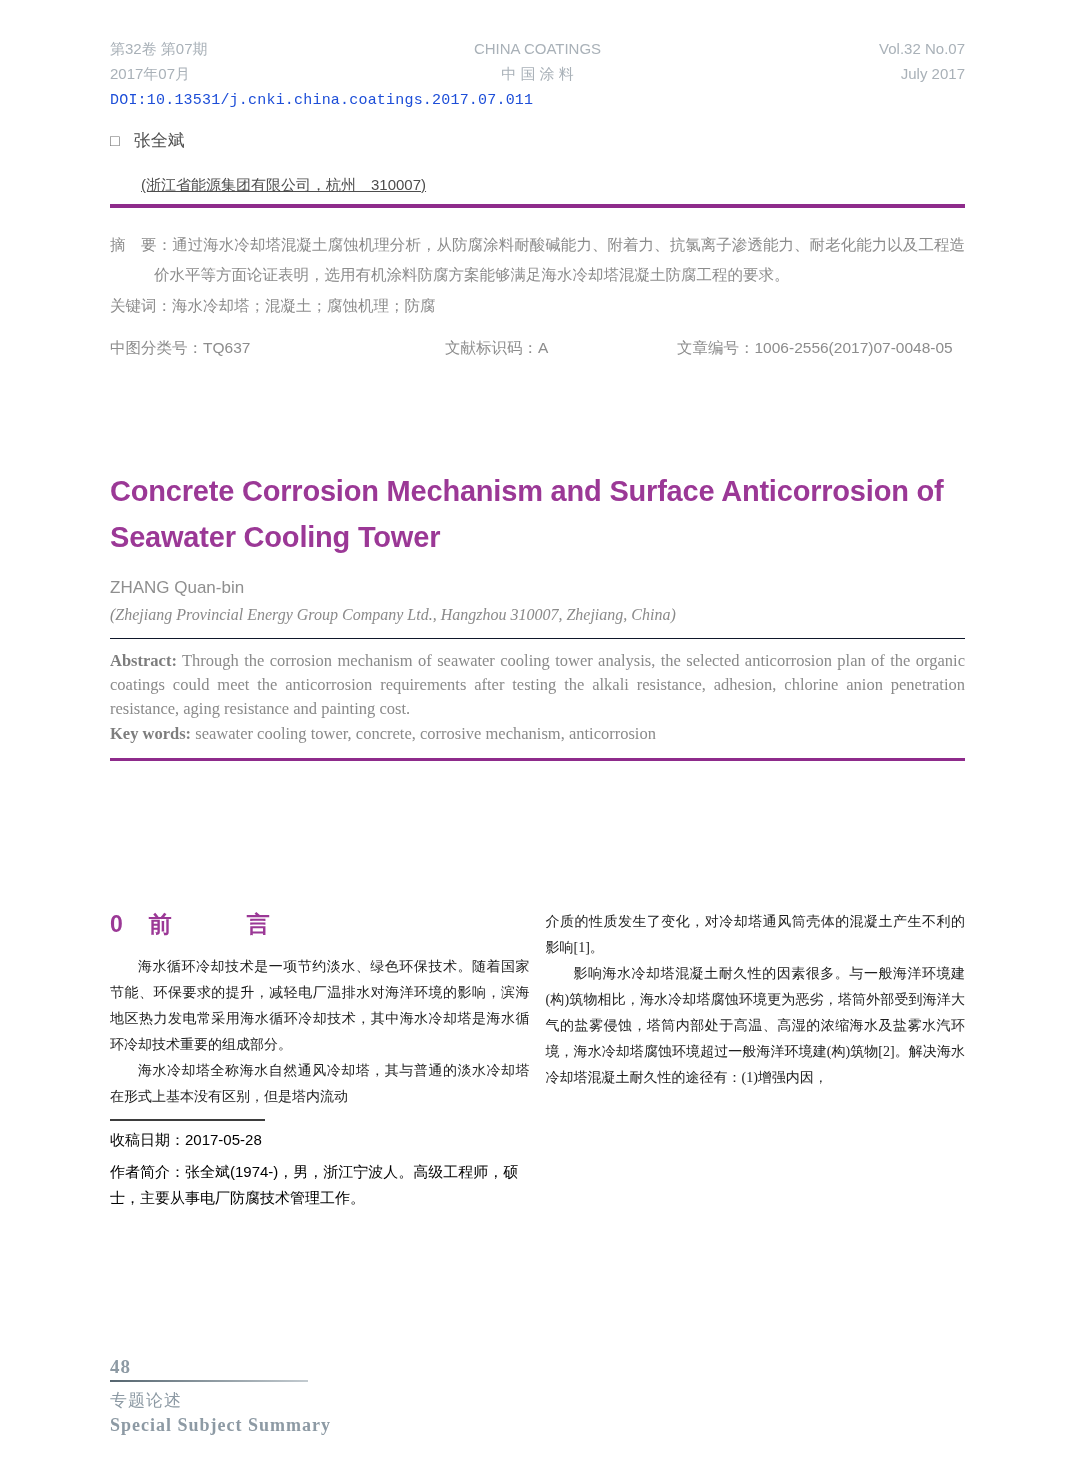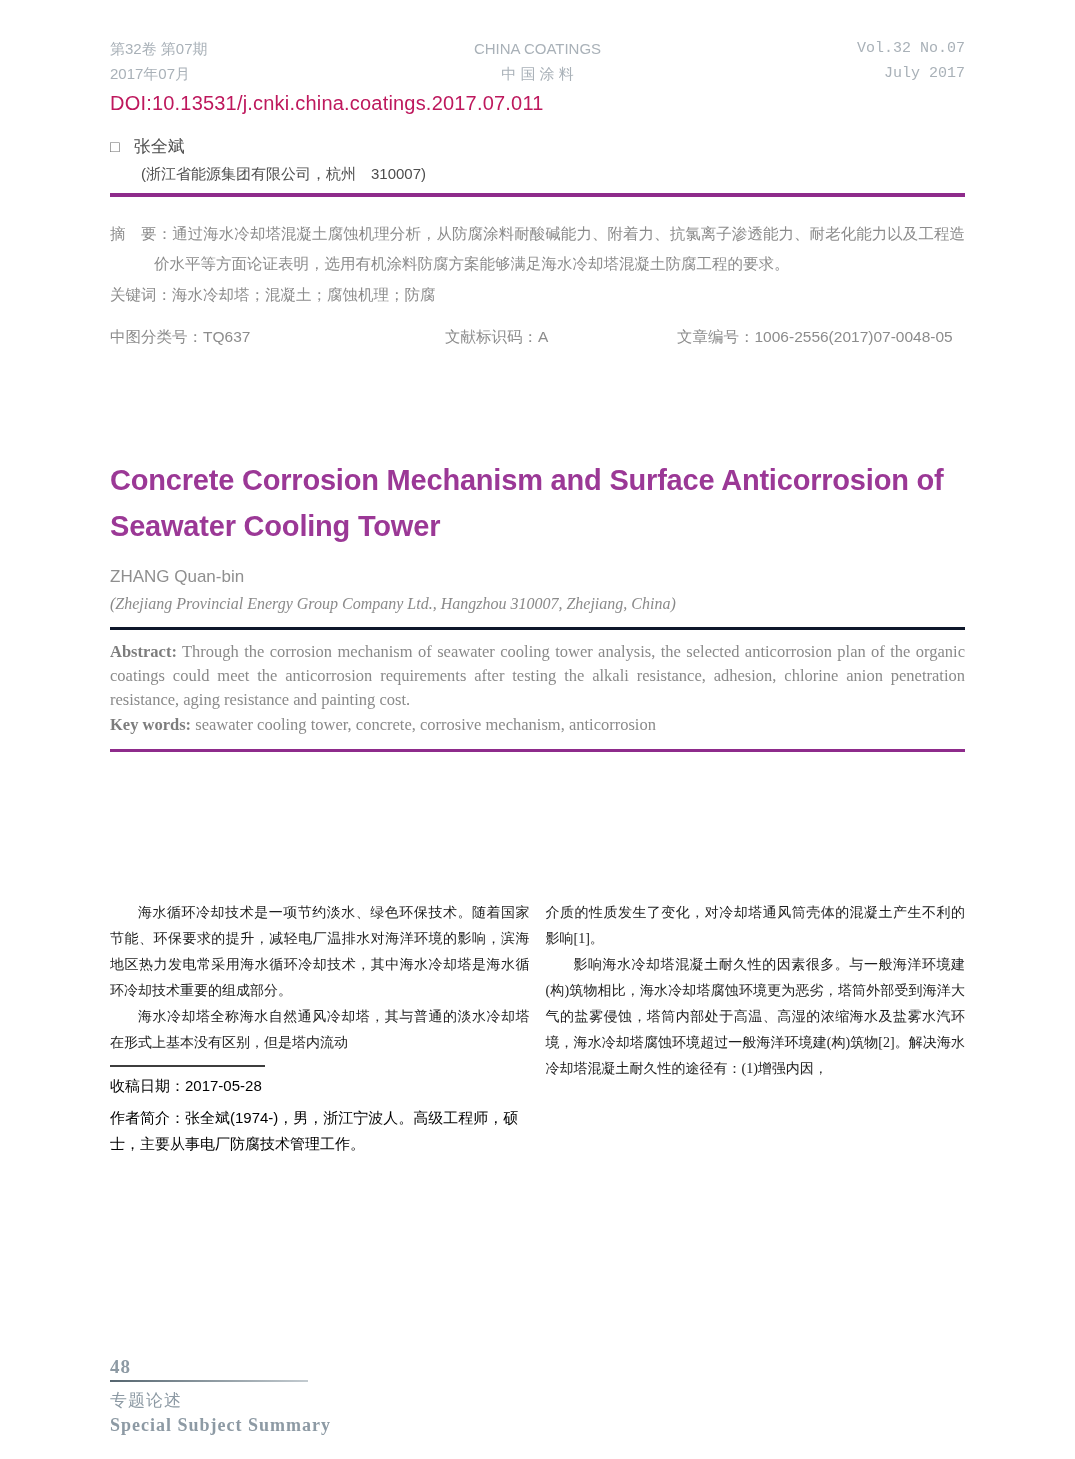--- a/index.html
+++ b/index.html
@@ -18,50 +18,51 @@
   
   .journal-header {
     display: flex;
     padding-top: 36px;
     color: #a9b1b8;
     font-size: 15px;
     line-height: 25px;
   }
   .hdr-col { flex: 1; }
   .hdr-center { text-align: center; }
-  .hdr-right { text-align: right; font-family: Liberation Mono, monospace; }
+  .hdr-right { text-align: right; }
   .doi-line {
     margin-top: 6px;
-    font-family: Liberation Sans, sans-serif;
-    font-size: 20px;
-    color: #be185d;
+    font-family: Liberation Mono, monospace;
+    font-size: 15px;
+    color: #1d4ed8;
     letter-spacing: 0.2px;
   }
 
   
   .cn-title {
     margin-top: 148px;
     font-size: 53px;
     font-weight: 900;
     color: #9b3896;
     white-space: nowrap;
     letter-spacing: 0px;
     font-family: "Liberation Sans", "DejaVu Sans", sans-serif;
   }
   .author-row {
     margin-top: 20px;
     font-size: 17px;
     color: #4d4d4d;
   }
   .author-marker { margin-right: 14px; color: #6d6d6d; font-size: 16px; }
   .affil-cn {
-    margin-top: 7px;
+    margin-top: 24px;
     padding-left: 31px;
     font-size: 15px;
     color: #4d4d4d;
+    text-decoration: underline;
   }
   .rule-magenta-thick {
     margin-top: 9px;
     height: 4px;
     background: #8e2b8b;
     border: none;
   }
 
   
   .abstract-cn {
@@ -99,21 +100,21 @@
     margin-top: 8px;
     font-size: 16px;
     font-style: italic;
     color: #8a8a8a;
     font-family: "Liberation Serif", "DejaVu Serif", serif;
   }
 
   
   .en-abstract {
     margin-top: 14px;
-    border-top: 3px solid #0f172a;
+    border-top: 1px solid #0f172a;
     border-bottom: 3px solid #8e2b8b;
     padding: 10px 0 12px 0;
     color: #8a8a8a;
     font-size: 16.5px;
     line-height: 24px;
     font-family: "Liberation Serif", "DejaVu Serif", serif;
     text-align: justify;
   }
   .en-abstract .b { font-weight: bold; color: #7d7d7d; }
   .en-kw { margin-top: 1px; }
@@ -235,20 +236,23 @@
     <p>
       <span class="b">Abstract:</span><span> Through the corrosion mechanism of seawater cooling tower analysis, the selected anticorrosion plan of the organic coatings could meet the anticorrosion requirements after testing the alkali resistance, adhesion, chlorine anion penetration resistance, aging resistance and painting cost.</span>
     </p>
     <p class="en-kw">
       <span class="b">Key words:</span><span> seawater cooling tower, concrete, corrosive mechanism, anticorrosion</span>
     </p>
   </section>
 
   <div class="columns">
     <div class="col">
+      <h3 class="sec-head">
+        <span class="sec-num">0</span><span class="sec-title">前　言</span>
+      </h3>
       <p class="body-p indent">海水循环冷却技术是一项节约淡水、绿色环保技术。随着国家节能、环保要求的提升，减轻电厂温排水对海洋环境的影响，滨海地区热力发电常采用海水循环冷却技术，其中海水冷却塔是海水循环冷却技术重要的组成部分。</p>
       <p class="body-p indent">海水冷却塔全称海水自然通风冷却塔，其与普通的淡水冷却塔在形式上基本没有区别，但是塔内流动</p>
       <div class="footnote">
         <div class="fn-rule"></div>
         <div class="fn-text">
           <span>收稿日期：</span><span>2017-05-28</span>
         </div>
         <div class="fn-text">
           <span>作者简介：</span><span>张全斌(1974-)，男，浙江宁波人。高级工程师，硕士，主要从事电厂防腐技术管理工作。</span>
         </div>

